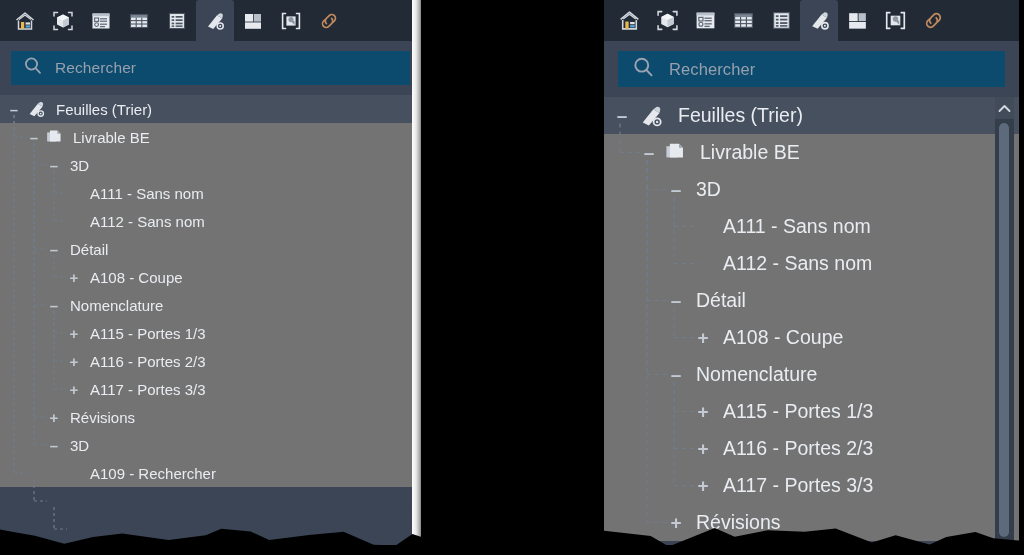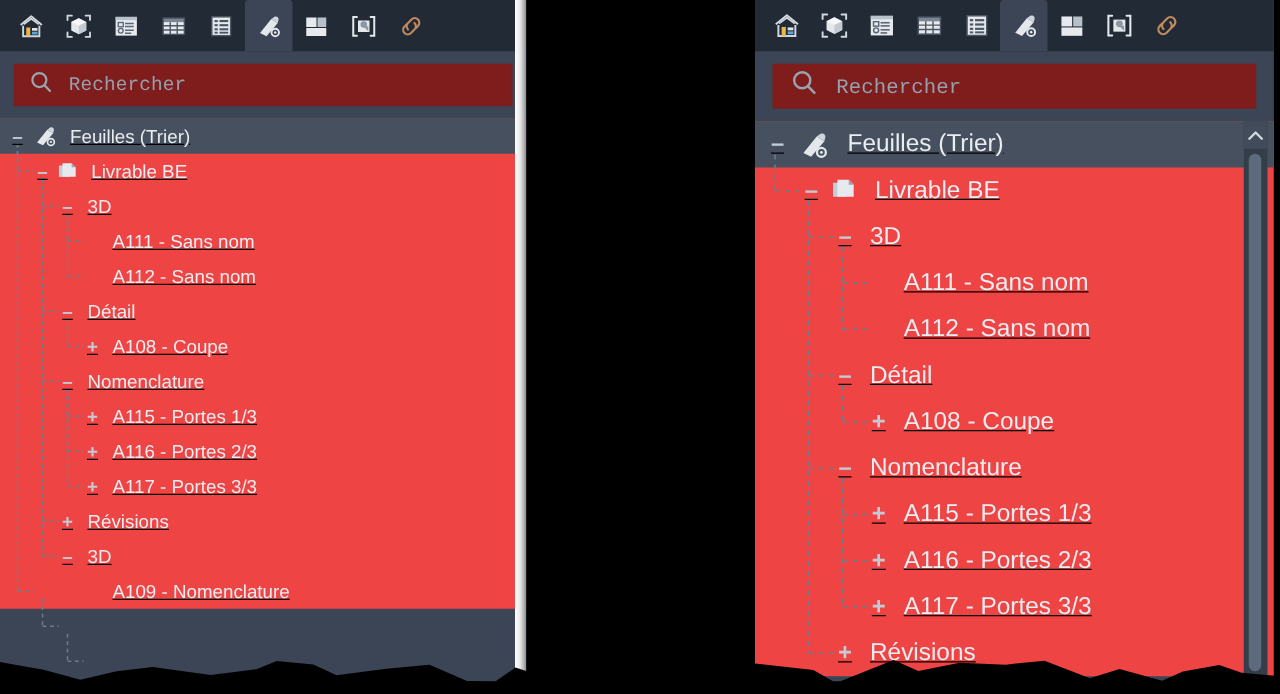--- a/index.html
+++ b/index.html
@@ -49,40 +49,38 @@
   .tool-btn svg { display:block; }
 
   
   .search-wrap {
     padding: 10px 11px 10px 11px;
     background: #3b4555;
   }
   #panel-right .search-wrap { padding: 10px 14px 10px 14px; }
   .search-box {
     height: 34px;
-    background: #7f1d1d;
+    background: #0c4a6e;
     display: flex;
     align-items: center;
     padding-left: 12px;
     gap: 12px;
-    font-family: Liberation Mono, monospace;
   }
   #panel-right .search-box { height: 36px; padding-left: 14px; gap: 14px; }
   .search-ph {
     color: #97a0ad;
     font-size: 15.5px;
     letter-spacing: 0.1px;
   }
   #panel-right .search-ph { font-size: 16.5px; }
 
   
   .tree {
     position: relative;
-    background: #ef4444;
-    text-decoration: underline;
+    background: #737373;
   }
   .row {
     position: relative;
     display: flex;
     align-items: center;
     height: 28px;
     color: #e9ecf0;
     font-size: 15px;
     white-space: nowrap;
   }
@@ -351,21 +349,21 @@
           <span class="lbl noicon">Révisions</span>
         </div>
         <div class="row">
           <span class="ind" style="width: 46px;"></span>
           <span class="tog minus"></span>
           <span class="lbl noicon">3D</span>
         </div>
         <div class="row">
           <span class="ind" style="width: 66px;"></span>
           <span class="tog none"></span>
-          <span class="lbl noicon">A109 - Nomenclature</span>
+          <span class="lbl noicon">A109 - Rechercher</span>
         </div>
         <svg class="guides" width="420" height="452">
           <line x1="14" y1="20" x2="14" y2="42" stroke="#717c8a" stroke-width="1.2" stroke-dasharray="3 3"></line>
           <line x1="14" y1="42" x2="27" y2="42" stroke="#717c8a" stroke-width="1.2" stroke-dasharray="3 3"></line>
           <line x1="34" y1="48" x2="34" y2="70" stroke="#717c8a" stroke-width="1.2" stroke-dasharray="3 3"></line>
           <line x1="34" y1="70" x2="47" y2="70" stroke="#717c8a" stroke-width="1.2" stroke-dasharray="3 3"></line>
           <line x1="54" y1="76" x2="54" y2="98" stroke="#717c8a" stroke-width="1.2" stroke-dasharray="3 3"></line>
           <line x1="54" y1="98" x2="67" y2="98" stroke="#717c8a" stroke-width="1.2" stroke-dasharray="3 3"></line>
           <line x1="54" y1="76" x2="54" y2="126" stroke="#717c8a" stroke-width="1.2" stroke-dasharray="3 3"></line>
           <line x1="54" y1="126" x2="67" y2="126" stroke="#717c8a" stroke-width="1.2" stroke-dasharray="3 3"></line>

